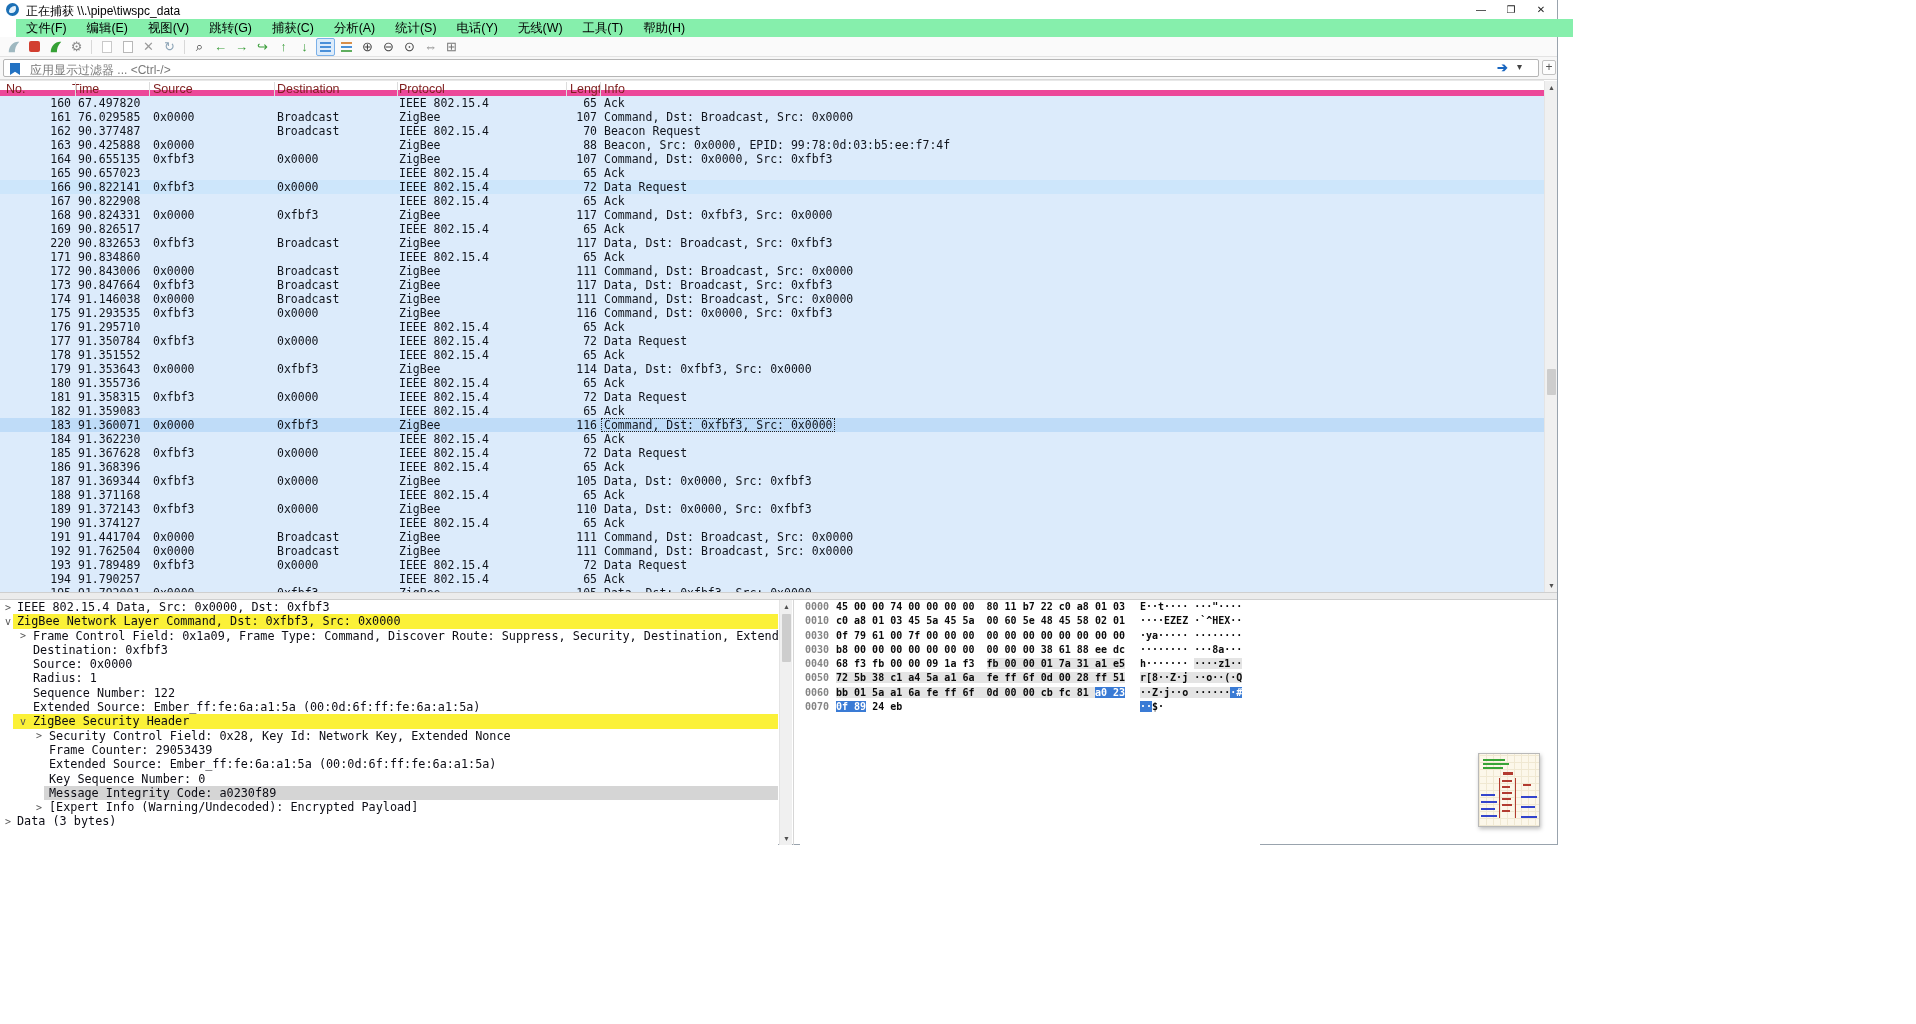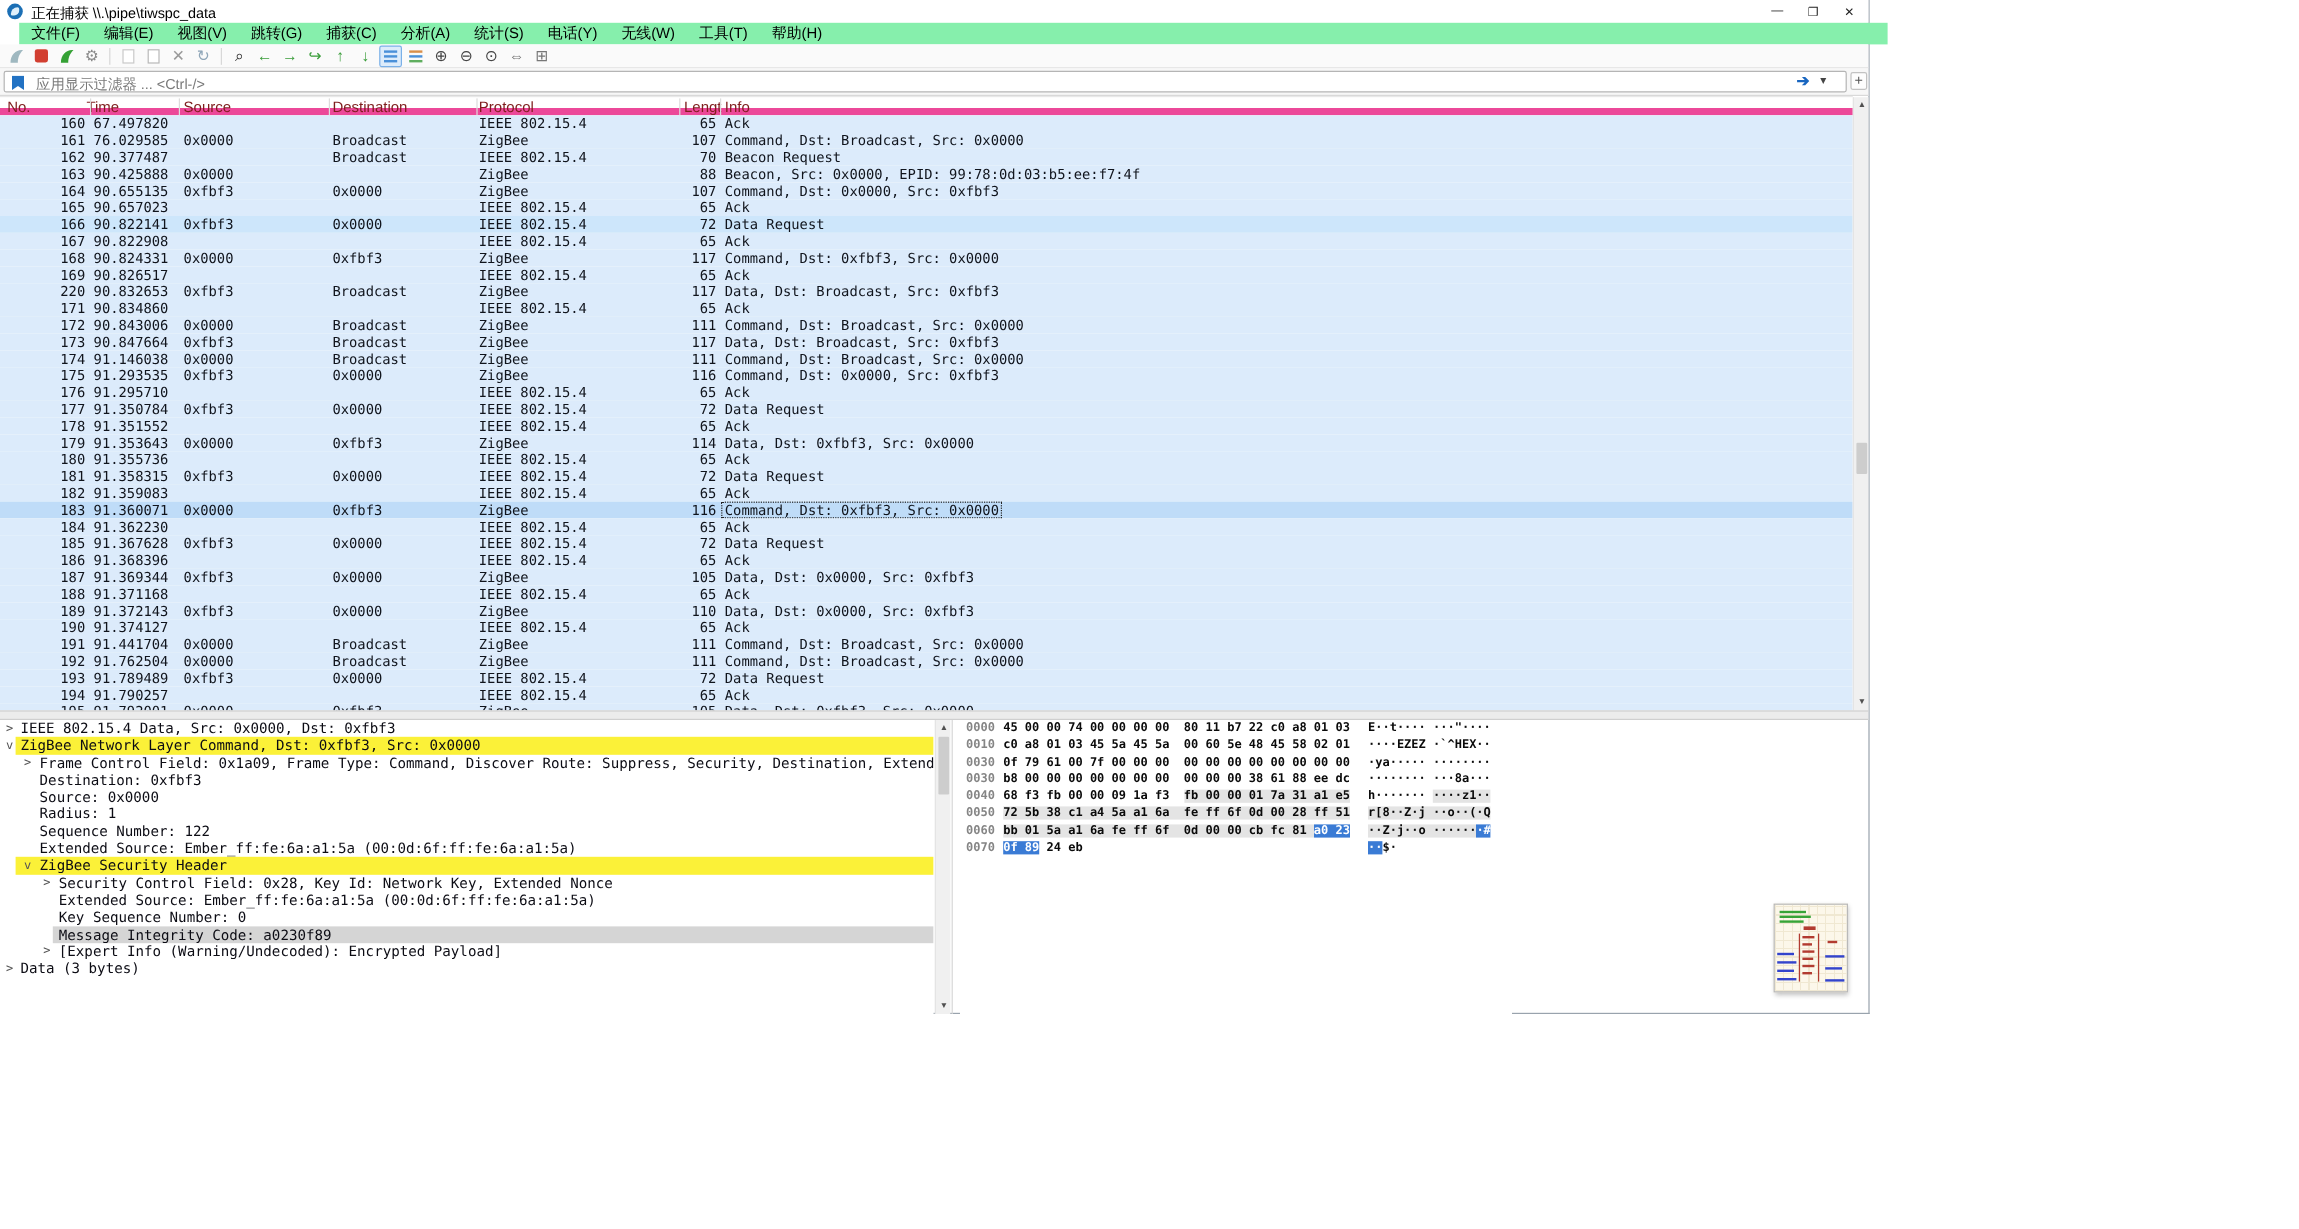--- a/index.html
+++ b/index.html
@@ -578,20 +578,23 @@
           <div class="dtext" style="left: 33px;">Extended Source: Ember_ff:fe:6a:a1:5a (00:0d:6f:ff:fe:6a:a1:5a)</div>
         </div>
         <div class="drow">
           <div class="bgbar" style="left: 13px; right: 0px; background: rgb(251, 241, 56);"></div>
           <div class="arrow" style="left: 20px;">v</div>
           <div class="dtext" style="left: 33px;">ZigBee Security Header</div>
         </div>
         <div class="drow">
           <div class="arrow" style="left: 36px;">&gt;</div>
           <div class="dtext" style="left: 49px;">Security Control Field: 0x28, Key Id: Network Key, Extended Nonce</div>
+        </div>
+        <div class="drow">
+          <div class="dtext" style="left: 49px;">Frame Counter: 29053439</div>
         </div>
         <div class="drow">
           <div class="dtext" style="left: 49px;">Extended Source: Ember_ff:fe:6a:a1:5a (00:0d:6f:ff:fe:6a:a1:5a)</div>
         </div>
         <div class="drow">
           <div class="dtext" style="left: 49px;">Key Sequence Number: 0</div>
         </div>
         <div class="drow">
           <div class="bgbar" style="left: 44px; right: 0px; background: rgb(213, 213, 213);"></div>
           <div class="dtext" style="left: 49px;">Message Integrity Code: a0230f89</div>

